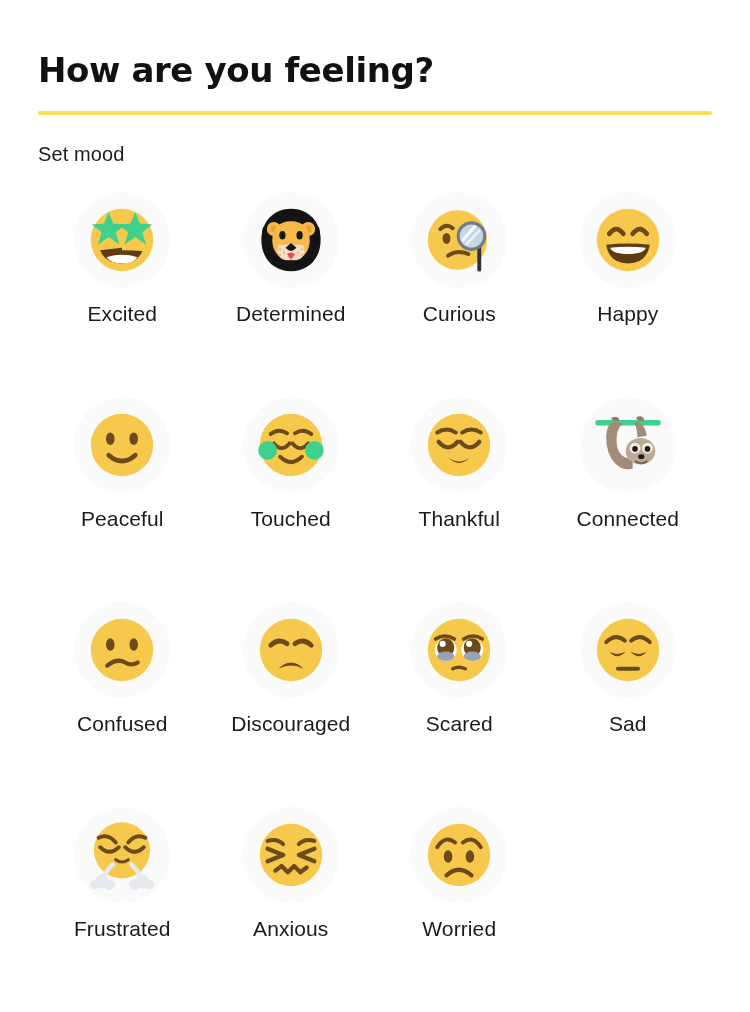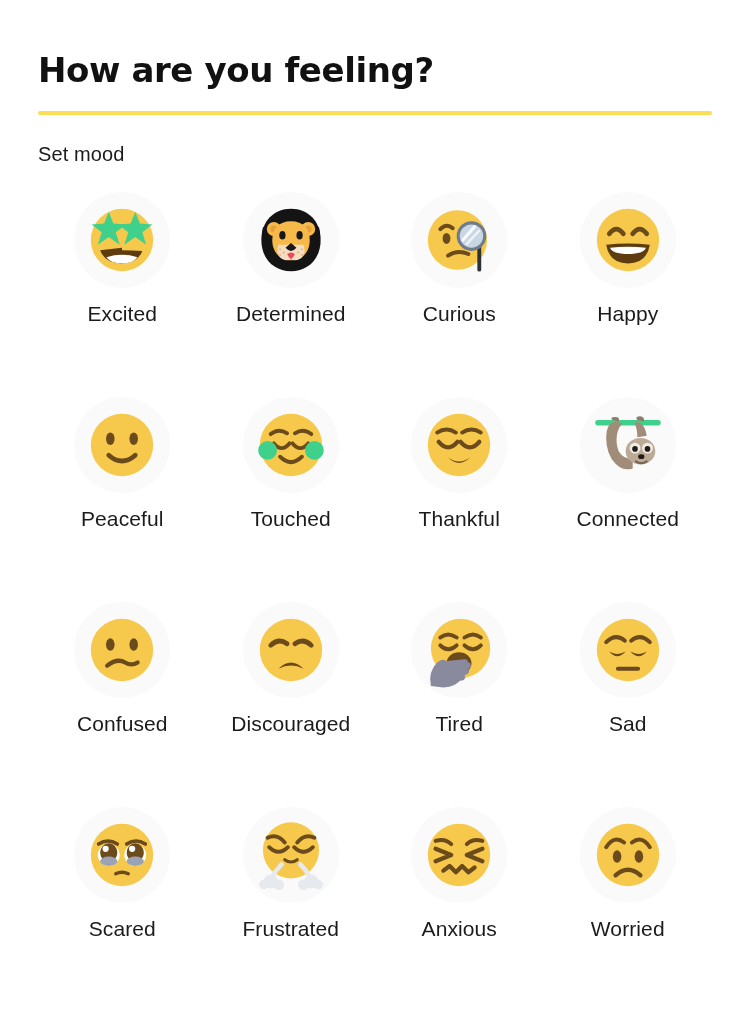--- a/index.html
+++ b/index.html
@@ -252,71 +252,53 @@
           <svg viewBox="0 0 100 100">
             <circle cx="50" cy="50" r="40" fill="#F6C94C"></circle>
             <path d="M24 44 Q34 34 45 42" stroke="#6B4A1B" stroke-width="6" fill="none" stroke-linecap="round"></path>
             <path d="M55 42 Q66 34 76 44" stroke="#6B4A1B" stroke-width="6" fill="none" stroke-linecap="round"></path>
             <path d="M34 74 Q50 58 66 74 Q50 66 34 74 Z" fill="#6B4A1B"></path>
           </svg>
         </div>
         <div class="mood-label">Discouraged</div>
       </div>
 
-      <div class="mood-item">
-        <div class="mood-emoji-wrap">
-          <svg viewBox="0 0 100 100">
-            <circle cx="52" cy="48" r="38" fill="#F6C94C"></circle>
-            <path d="M26 34 Q36 26 47 34" stroke="#6B4A1B" stroke-width="5" fill="none" stroke-linecap="round"></path>
-            <path d="M57 34 Q68 26 78 34" stroke="#6B4A1B" stroke-width="5" fill="none" stroke-linecap="round"></path>
-            <path d="M26 44 Q36 54 47 44" stroke="#6B4A1B" stroke-width="5" fill="none" stroke-linecap="round"></path>
-            <path d="M57 44 Q68 54 78 44" stroke="#6B4A1B" stroke-width="5" fill="none" stroke-linecap="round"></path>
-            <ellipse cx="50" cy="67" rx="16" ry="14" fill="#6B4A1B"></ellipse>
-            <path d="M14 96 Q10 78 22 66 Q28 60 34 64 L52 76 Q58 80 54 86 Q46 98 30 98 Z" fill="#8A8A9E"></path>
-            <path d="M34 64 L57 62 Q62 62 61 66 Q60 70 56 70 L40 72" fill="#8A8A9E"></path>
-            <path d="M37 70 L60 66 Q65 65 65 70 Q65 74 60 75 L42 78" fill="#8A8A9E"></path>
-            <path d="M39 77 L58 74 Q63 73 63 77 Q63 81 58 82 L44 84" fill="#8A8A9E"></path>
-            <path d="M41 84 L54 82 Q58 81 58 85 Q58 88 54 89 L45 90" fill="#8A8A9E"></path>
-          </svg>
-        </div>
-        <div class="mood-label">Tired</div>
-      </div>
-
-      <div class="mood-item">
-        <div class="mood-emoji-wrap">
-          <svg viewBox="0 0 100 100">
-            <circle cx="50" cy="50" r="40" fill="#F6C94C"></circle>
-            <path d="M22 40 Q34 28 46 38" stroke="#6B4A1B" stroke-width="5" fill="none" stroke-linecap="round"></path>
-            <path d="M54 38 Q66 28 78 40" stroke="#6B4A1B" stroke-width="5" fill="none" stroke-linecap="round"></path>
-            <path d="M26 52 Q36 64 47 52 Q36 58 26 52 Z" fill="#6B4A1B"></path>
-            <path d="M53 52 Q64 64 74 52 Q64 58 53 52 Z" fill="#6B4A1B"></path>
-            <line x1="37" y1="74" x2="63" y2="74" stroke="#6B4A1B" stroke-width="5" stroke-linecap="round"></line>
-          </svg>
-        </div>
-        <div class="mood-label">Sad</div>
-      </div>
 
       <div class="mood-item">
         <div class="mood-emoji-wrap">
           <svg viewBox="0 0 100 100">
             <circle cx="50" cy="50" r="40" fill="#F6C94C"></circle>
             <path d="M20 36 Q32 28 44 36" stroke="#6B4A1B" stroke-width="4.5" fill="none" stroke-linecap="round"></path>
             <path d="M56 36 Q68 28 80 36" stroke="#6B4A1B" stroke-width="4.5" fill="none" stroke-linecap="round"></path>
             <ellipse cx="33" cy="50" rx="14" ry="14" fill="#ffffff"></ellipse>
             <ellipse cx="67" cy="50" rx="14" ry="14" fill="#ffffff"></ellipse>
             <ellipse cx="33" cy="47" rx="11" ry="12" fill="#6B4A1B"></ellipse>
             <ellipse cx="67" cy="47" rx="11" ry="12" fill="#6B4A1B"></ellipse>
             <ellipse cx="33" cy="58" rx="11" ry="6" fill="#9AA3B5"></ellipse>
             <ellipse cx="67" cy="58" rx="11" ry="6" fill="#9AA3B5"></ellipse>
             <circle cx="29" cy="42" r="4" fill="#ffffff"></circle>
             <circle cx="63" cy="42" r="4" fill="#ffffff"></circle>
             <path d="M42 74 Q50 70 58 74" stroke="#6B4A1B" stroke-width="4.5" fill="none" stroke-linecap="round"></path>
           </svg>
         </div>
         <div class="mood-label">Scared</div>
+      </div>
+
+      <div class="mood-item">
+        <div class="mood-emoji-wrap">
+          <svg viewBox="0 0 100 100">
+            <circle cx="50" cy="50" r="40" fill="#F6C94C"></circle>
+            <path d="M22 40 Q34 28 46 38" stroke="#6B4A1B" stroke-width="5" fill="none" stroke-linecap="round"></path>
+            <path d="M54 38 Q66 28 78 40" stroke="#6B4A1B" stroke-width="5" fill="none" stroke-linecap="round"></path>
+            <path d="M26 52 Q36 64 47 52 Q36 58 26 52 Z" fill="#6B4A1B"></path>
+            <path d="M53 52 Q64 64 74 52 Q64 58 53 52 Z" fill="#6B4A1B"></path>
+            <line x1="37" y1="74" x2="63" y2="74" stroke="#6B4A1B" stroke-width="5" stroke-linecap="round"></line>
+          </svg>
+        </div>
+        <div class="mood-label">Sad</div>
       </div>
 
       <div class="mood-item">
         <div class="mood-emoji-wrap">
           <svg viewBox="0 0 100 100">
             <circle cx="50" cy="44" r="36" fill="#F6C94C"></circle>
             <path d="M20 28 Q32 22 42 34" stroke="#6B4A1B" stroke-width="5" fill="none" stroke-linecap="round"></path>
             <path d="M80 28 Q68 22 58 34" stroke="#6B4A1B" stroke-width="5" fill="none" stroke-linecap="round"></path>
             <path d="M22 40 Q34 52 46 40" stroke="#6B4A1B" stroke-width="5" fill="none" stroke-linecap="round"></path>
             <path d="M54 40 Q66 52 78 40" stroke="#6B4A1B" stroke-width="5" fill="none" stroke-linecap="round"></path>

